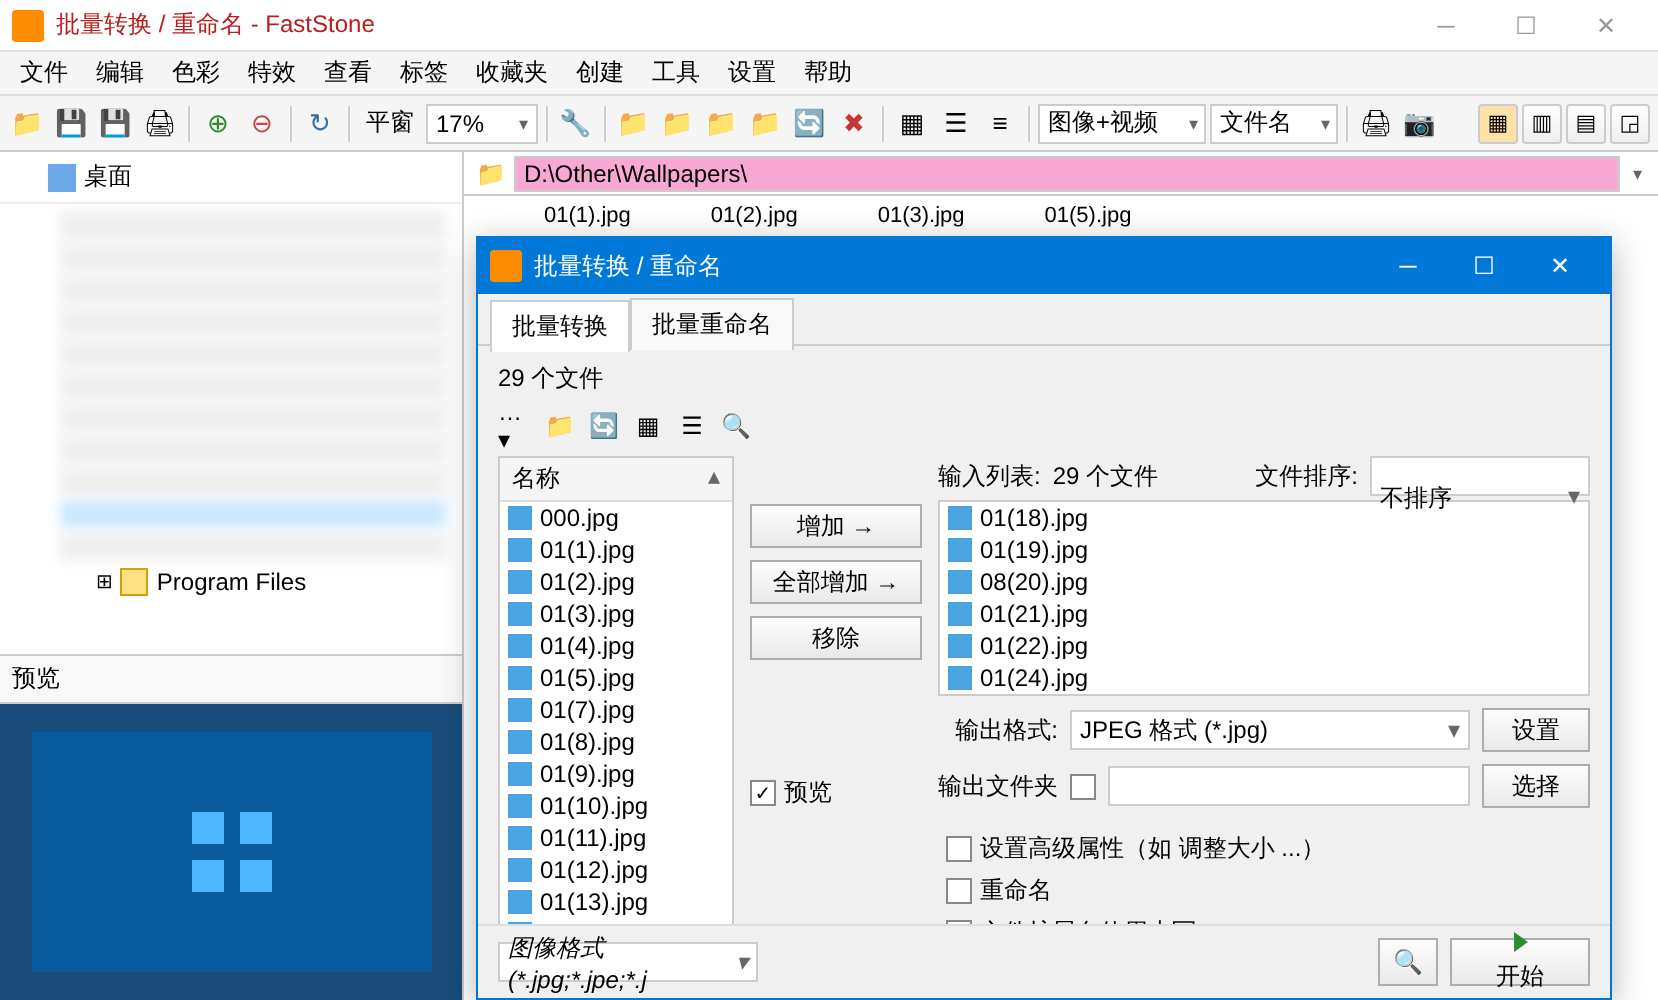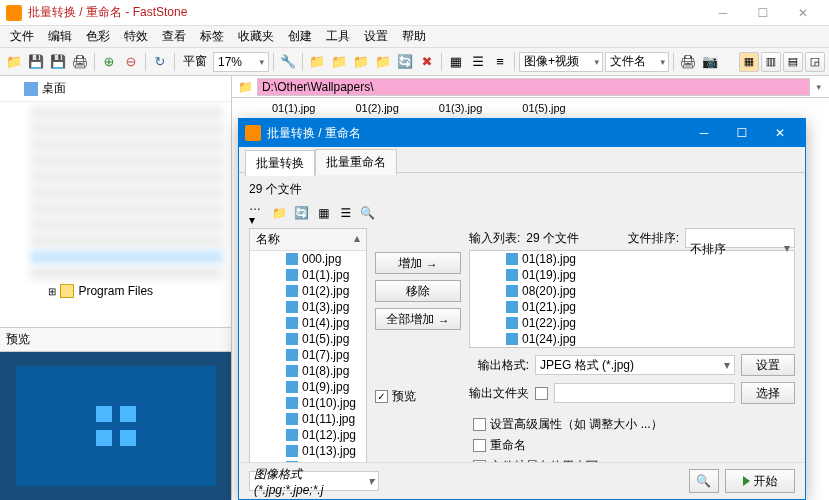--- a/index.html
+++ b/index.html
@@ -58,21 +58,21 @@
 .dlg-body { flex:1; padding:6px 10px; background:#f0f0f0; overflow:hidden; }
 .dlg-count { padding:2px 0 4px; }
 .src-toolbar { display:flex; align-items:center; gap:4px; padding:2px 0; }
 .src-tb-btn { width:18px;height:18px; display:flex;align-items:center;justify-content:center; cursor:pointer; font-size:12px; }
 
 .lists-row { display:flex; gap:8px; align-items:flex-start; margin-top:4px; }
 .src-list { width:118px; border:1px solid #ccc; background:#fff; }
 .src-list-header { display:flex; background:#f5f5f5; border-bottom:1px solid #ddd; }
 .src-list-header span { flex:1; padding:2px 6px; }
 .src-list-body { height: 246px; overflow-y:auto; }
-.file-item { padding:1px 4px; display:flex; align-items:center; gap:4px; white-space:nowrap;margin-left:32px; }
+.file-item { padding:1px 4px; display:flex; align-items:center; gap:4px; white-space:nowrap; }
 .file-icon { width:12px;height:12px;background:#4aa3df;display:inline-block; }
 
 .mid-buttons { display:flex; flex-direction:column; gap:6px; width:86px; padding-top:24px; }
 .mid-btn { height:22px; border:1px solid #adadad; background:linear-gradient(#fdfdfd,#e9e9e9); cursor:pointer; display:flex;align-items:center;justify-content:center; gap:4px; }
 
 .right-col { flex:1; display:flex; flex-direction:column; }
 .input-header { display:flex; align-items:center; gap:6px; margin-bottom:2px; }
 .input-header .sort-combo { width:110px; height:20px; border:1px solid #ccc; background:#fff; padding:12px 16px 0 4px; position:relative; }
 .input-header .sort-combo::after { content:"▾"; position:absolute; right:4px; color:#666; }
 
@@ -84,21 +84,21 @@
 .form-row .fcombo::after { content:"▾"; position:absolute; right:4px; color:#666; }
 .form-row .fbtn { width:54px; height:22px; border:1px solid #adadad; background:linear-gradient(#fdfdfd,#e9e9e9); cursor:pointer; }
 .form-row .finput { flex:1; height:20px; border:1px solid #ccc; background:#fff; }
 .chk-group { margin-top:10px; padding-left:4px; }
 .chk-row { display:flex; align-items:center; gap:4px; padding:2px 0; }
 
 .dlg-footer { display:flex; gap:6px; padding:6px 10px; justify-content:flex-end; border-top:1px solid #ddd; background:#f0f0f0; align-items:center; }
 .dlg-footer .foot-combo { flex:1; height:20px; border:1px solid #ccc; background:#fff; padding:0 16px 0 4px; position:relative; display:flex;align-items:center; margin-right:auto;font-style:italic; }
 .dlg-footer .foot-combo::after { content:"▾"; position:absolute; right:4px; color:#666; }
 .dlg-footer .foot-icon-btn { width:30px;height:24px; border:1px solid #adadad; background:linear-gradient(#fdfdfd,#e9e9e9); cursor:pointer; display:flex;align-items:center;justify-content:center; }
-.dlg-footer .foot-btn { width:70px;height:24px; border:1px solid #adadad; background:linear-gradient(#fdfdfd,#e9e9e9); cursor:pointer; display:flex;align-items:center;justify-content:center; gap:4px; }
+.dlg-footer .foot-btn { width:70px;height:24px; border:1px solid #adadad; background:linear-gradient(#fdfdfd,#e9e9e9); cursor:pointer; display:flex;align-items:center;justify-content:center; gap:4px;flex-direction:column; }
 .green-tri { width:0;height:0;border-top:5px solid transparent;border-bottom:5px solid transparent;border-left:7px solid #2e8b2e; }
 
 
 .cb { width:13px; height:13px; border:1px solid #888; background:#fff; display:inline-flex;align-items:center;justify-content:center; }
 .cb.checked::after { content:"✓"; font-size:10px; color:#000; }
 </style>
 </head>
 <body>
 
 <div class="main-titlebar">
@@ -311,22 +311,22 @@
             </div>
             <div class="file-item">
               <span class="file-icon"></span>
               <span>01(14).jpg</span>
             </div>
           </div>
       </div>
 
       <div class="mid-buttons">
         <button class="mid-btn">增加 →</button>
+        <button class="mid-btn">全部增加 →</button>
         <button class="mid-btn">移除</button>
-        <button class="mid-btn">全部增加 →</button>
         <div style="height:44px"></div>
         <div class="chk-row">
             <span class="cb checked"></span>
             <span>预览</span>
           </div>
       </div>
 
       <div class="right-col">
         <div class="input-header">
           <span>输入列表:</span>

